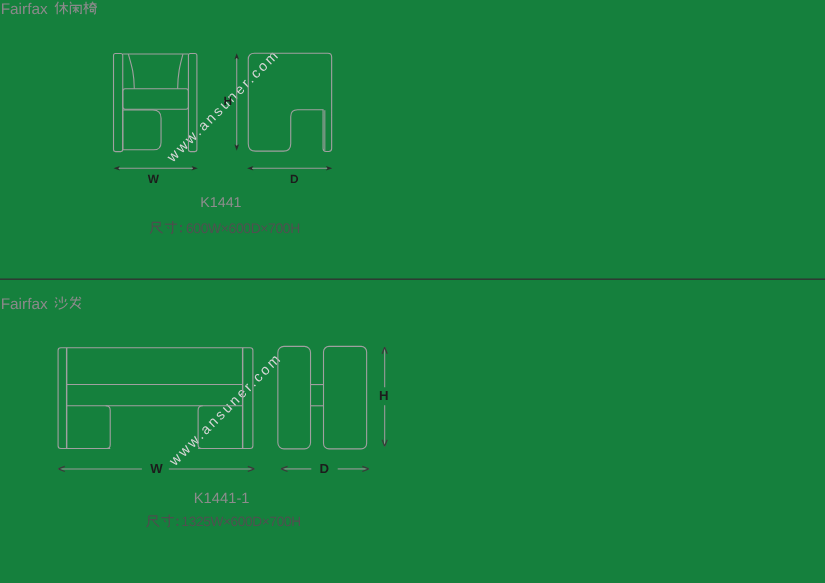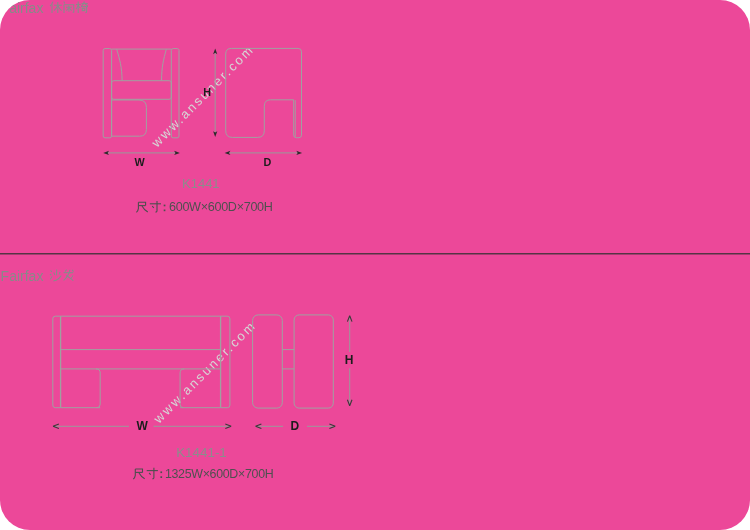--- a/index.html
+++ b/index.html
@@ -1,17 +1,17 @@
 <!DOCTYPE html>
 <html><head>
 <meta charset="utf-8">
 <style>
 html,body{margin:0;padding:0;background:#ffffff;}
-#page{position:relative;width:750px;height:530px;background:#ec4899;overflow:hidden;
-font-family:"Liberation Sans", sans-serif;transform:translateZ(0);border-radius:30px;}
+#page{position:relative;width:750px;height:530px;background:#15803d;overflow:hidden;
+font-family:"Liberation Sans", sans-serif;transform:translateZ(0);}
 svg{filter:opacity(0.999);}
 </style>
 </head>
 <body>
 <div id="page">
 <svg width="750" height="530" viewBox="0 0 750 530" xmlns="http://www.w3.org/2000/svg">
 <defs>
 
 <g id="g-xiu" stroke="#8a8a8a" stroke-width="1.1" fill="none">
   <path d="M3.6,0.8 Q2.6,3.4 0.6,5.4"></path>

